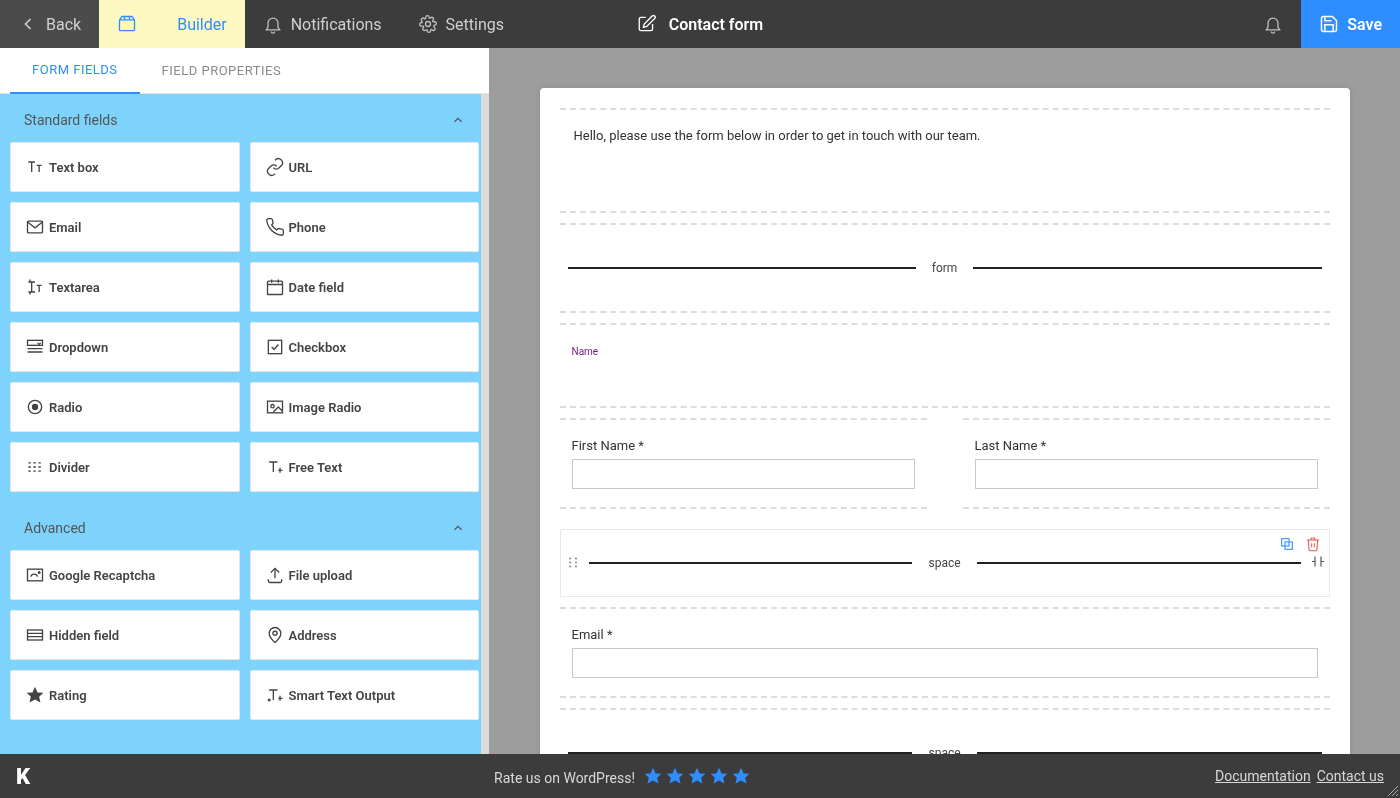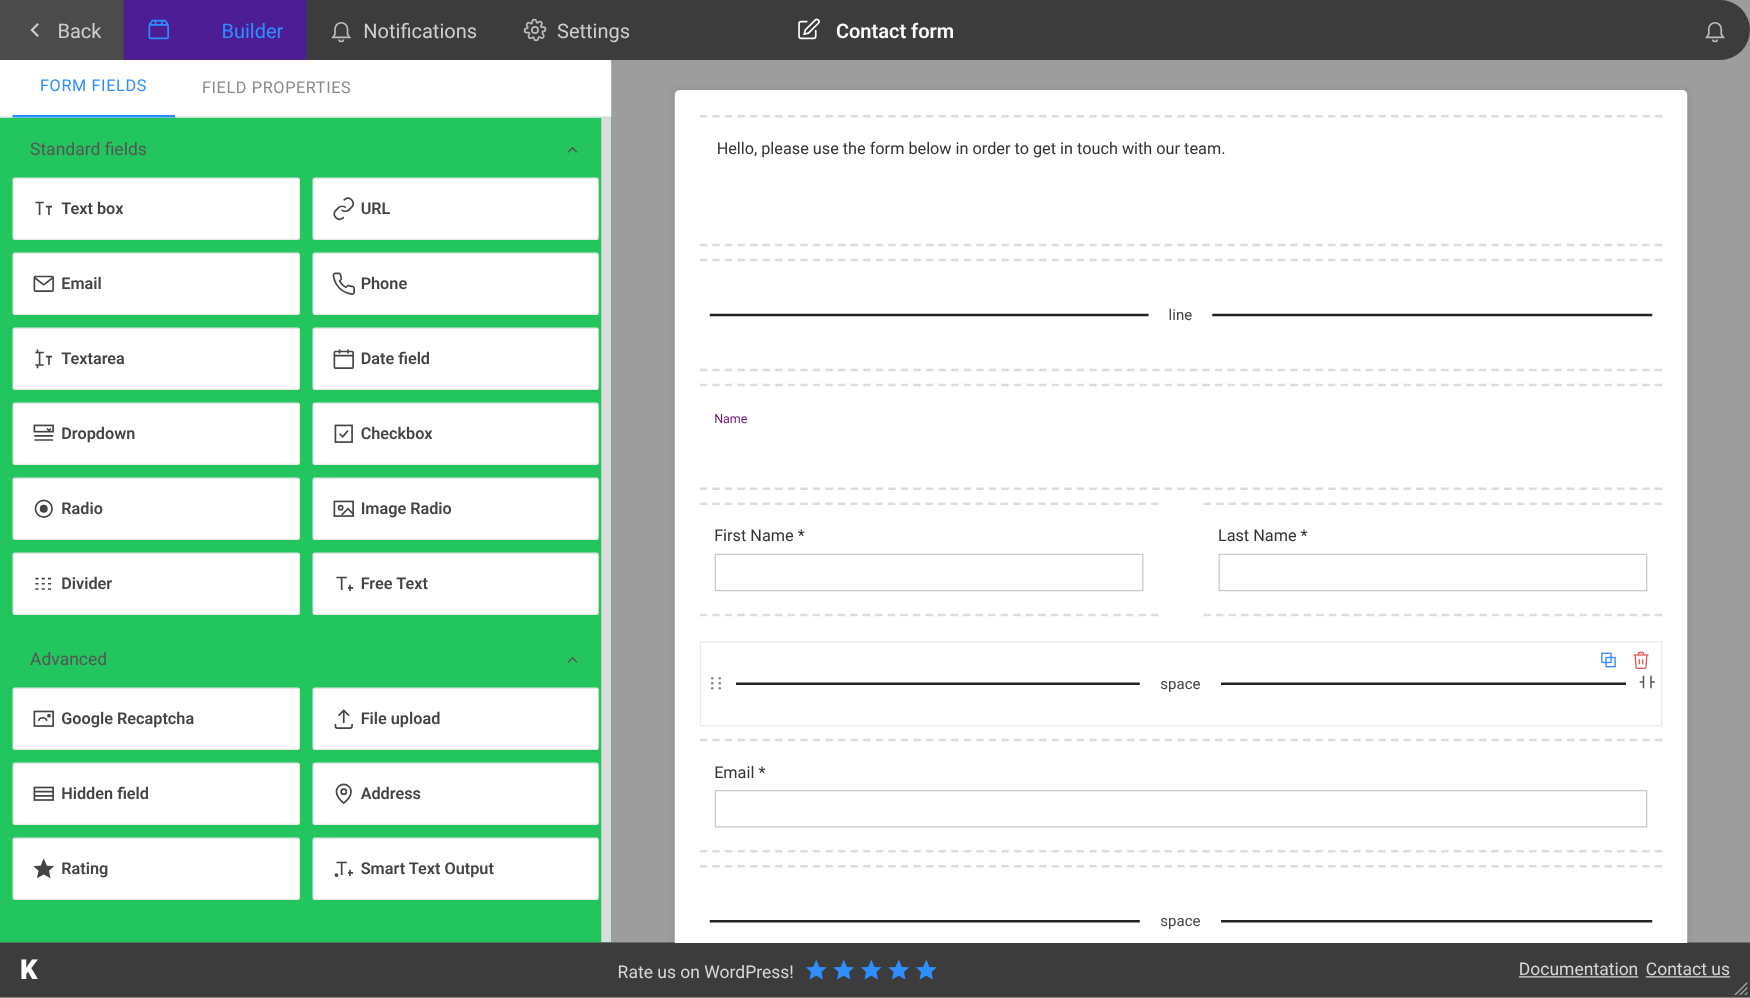--- a/index.html
+++ b/index.html
@@ -1,39 +1,39 @@
 <!DOCTYPE html>
 <html><head>
 <meta charset="utf-8">
 <style>
   * { box-sizing: border-box; margin: 0; padding: 0; }
   html, body { height: 100%; font-family: -apple-system, BlinkMacSystemFont, "Segoe UI", Roboto, Arial, sans-serif; }
   body { background: #9d9d9d; width:1400px; height:798px; overflow:hidden; position:relative;}
   .topbar { height:48px; background:#3c3c3c; display:flex; align-items:center; color:#cfcfcf;border-radius:24px; }
   .top-btn { height:48px; display:flex; align-items:center; gap:8px; padding:0 18px; cursor:pointer;}
   .top-btn.back { background:#4b4b4b; color:#cfcfcf;}
-  .top-btn.builder { background:#4c1d95; color:#2f8eff;gap:40px;}
+  .top-btn.builder { background:#fef9c3; color:#2f8eff;gap:40px;}
   .top-btn.save { background:#2f8eff; color:#fff; font-weight:600; cursor:pointer;}
   .top-spacer { flex:1; }
   .top-title { display:flex; align-items:center; gap:12px; color:#fff; font-weight:600; position:absolute; left:50%; transform:translateX(-50%);}
   .top-ico { width:20px; height:20px; }
   .content { position:absolute; top:48px; bottom:44px; left:0; right:0; display:flex;}
-  .sidebar { width:489px; background:#22c55e; display:flex; flex-direction:column;justify-content:center;}
+  .sidebar { width:489px; background:#7dd3fc; display:flex; flex-direction:column;justify-content:center;}
   .tabs { height:46px; background:#fff; display:flex; align-items:center; padding:0 10px; border-bottom:1px solid #e5e5e5;}
   .tab { padding:0 22px; text-align:center; line-height:44px; font-size:13px; letter-spacing:.5px; color:#8a8a8a; cursor:pointer;}
   .tab.active { color:#2f8eff; border-bottom:2px solid #2f8eff;}
   .sidebar-scroll { flex:1; overflow:hidden; position:relative;}
   .sidebar-scroll::-webkit-scrollbar{width:8px}
   .accordion-head { display:flex; align-items:center; justify-content:space-between; padding:18px 24px 14px 24px; font-size:14px; color:#555; cursor:pointer;}
   .chev { width:14px; height:14px; }
   .field-grid { display:grid; grid-template-columns:1fr 1fr; gap:10px; padding:0 10px 10px 10px;}
   .field-card { background:#fff; border:1px solid #e8e8e8; border-radius:2px; height:50px; display:flex; align-items:center; gap:4px; padding:0 14px; font-size:13px; font-weight:600; color:#444; cursor:grab;}
   .field-card svg { width:20px; height:20px; flex:none; color:#444;}
   .scroll-shadow { position:absolute; right:0; top:0; bottom:0; width:8px; background:#dcdcdc;}
-  .canvas { flex:1; overflow:auto; padding:24px;}
+  .canvas { flex:1; overflow:auto; padding:40px;}
   .form-surface { width:810px; margin:0 auto; background:#fff; border-radius:4px; padding:20px 20px 40px 20px; box-shadow:0 0 6px rgba(0,0,0,.1);}
   .drop { border:2px dashed rgba(120,120,120,.25); border-top:2px dashed rgba(120,120,120,.25); border-bottom:2px dashed rgba(120,120,120,.25); border-left:none; border-right:none; margin-bottom:10px; padding:6px 0;}
   .block { padding:12px 12px; font-size:13px; color:#333; position:relative;}
   .linebar { display:flex; align-items:center; gap:16px; padding:30px 8px;}
   .linebar .hr { flex:1; height:2px; background:#222;}
   .linebar .lbl { font-size:12px; color:#444;}
   .fieldpair { display:flex; gap:36px;}
   .fieldpair > .col{flex:1;}
   .lbl-s { font-size:13px; color:#333; display:block; margin-bottom:6px;}
   .inp { width:100%; height:30px; border:1px solid #c8c8c8; background:#fff;}
@@ -93,20 +93,28 @@
       </svg>
     <span>Contact form</span>
   </div>
   <div class="top-spacer"></div>
   <div class="top-btn">
     <svg class="top-ico" viewBox="0 0 24 24" fill="none" stroke="#bdbdbd" stroke-width="1.6">
         <path d="M18 16v-5a6 6 0 10-12 0v5l-2 3h16z"></path>
         <path d="M10 21a2 2 0 004 0"></path>
       </svg>
   </div>
+  <div class="top-btn save">
+    <svg class="top-ico" viewBox="0 0 24 24" fill="none" stroke="#fff" stroke-width="1.8">
+        <path d="M19 21H5a2 2 0 01-2-2V5a2 2 0 012-2h11l5 5v11a2 2 0 01-2 2z"></path>
+        <polyline points="17 21 17 13 7 13 7 21"></polyline>
+        <polyline points="7 3 7 8 15 8"></polyline>
+      </svg>
+    <span>Save</span>
+  </div>
 </div>
 
 <div class="content">
 
   <div class="sidebar">
     <div class="tabs">
       <div class="tab active">FORM FIELDS</div>
       <div class="tab">FIELD PROPERTIES</div>
     </div>
     <div class="sidebar-scroll">
@@ -261,21 +269,21 @@
       <div class="drop">
         <div class="block">
           <div class="intro-text">Hello, please use the form below in order to get in touch with our team.</div>
           <div style="height:50px"></div>
         </div>
       </div>
 
       <div class="drop">
         <div class="linebar">
           <div class="hr"></div>
-          <div class="lbl">line</div>
+          <div class="lbl">form</div>
           <div class="hr"></div>
         </div>
       </div>
 
       <div class="drop">
         <div class="block">
           <span style="font-size:10px;color:#701a75;">Name</span>
           <div style="height:30px"></div>
         </div>
       </div>

